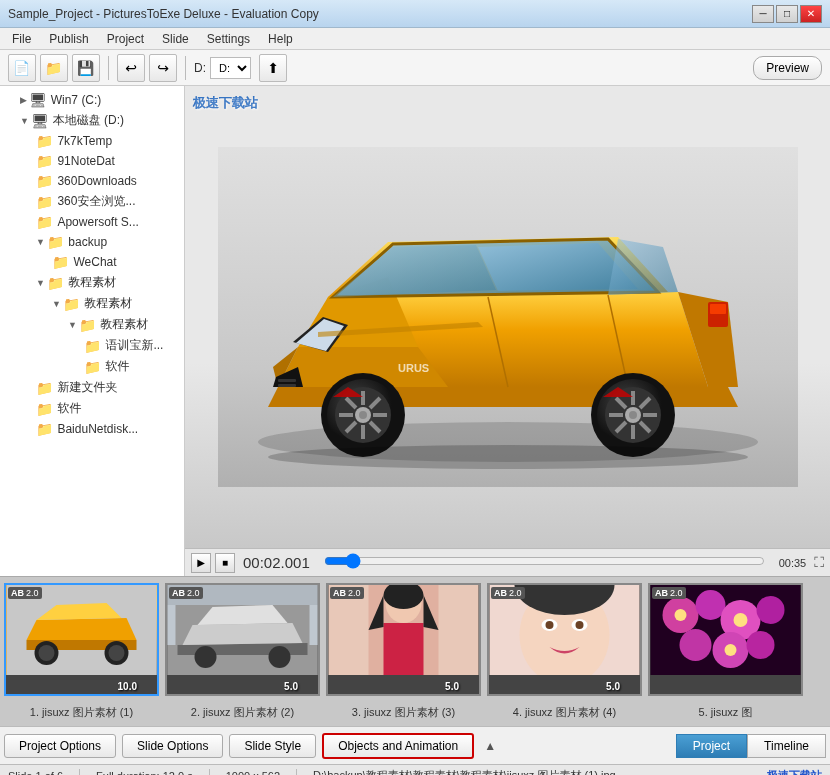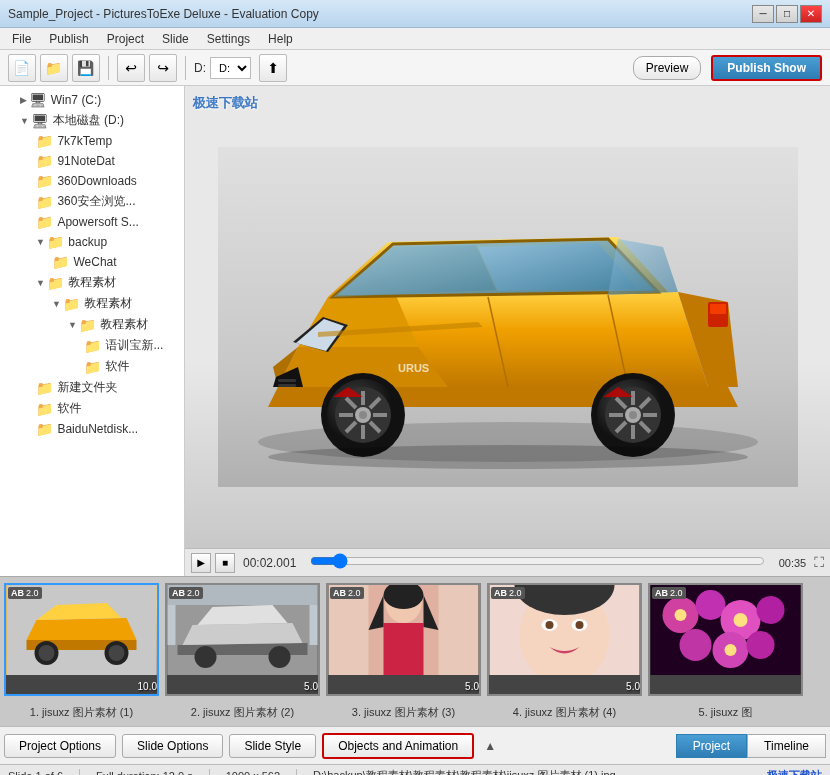--- a/index.html
+++ b/index.html
@@ -172,21 +172,21 @@
       gap: 4px;
     }
     .tl-btn {
       width: 20px; height: 20px;
       border: 1px solid #aaa;
       background: linear-gradient(to bottom, #fff, #e0e0e0);
       cursor: pointer;
       display: flex; align-items: center; justify-content: center;
       font-size: 10px;
     }
-    .tl-time { font-size: 12px; color: #333; margin: 0 4px; }
+    .tl-time { font-size: 15px; color: #333; margin: 0 4px; }
     .tl-slider-container { flex: 1; margin: 0 6px; }
     .tl-slider { width: 100%; cursor: pointer; }
     .tl-time-end { font-size: 11px; color: #333; margin: 0 4px; }
     .tl-fullscreen {
       font-size: 14px; cursor: pointer; color: #555;
     }
 
     
     .filmstrip {
       height: 150px;
@@ -223,24 +223,24 @@
       color: white;
       font-size: 9px;
       padding: 1px 3px;
       border-radius: 2px;
       display: flex; align-items: center; gap: 2px;
       z-index: 2;
     }
     .film-badge-ab { font-weight: bold; font-size: 9px; }
     .film-duration {
       position: absolute;
-      bottom: 2px; right: 0;
+      bottom: 2px; right: 20px;
       color: white;
       font-size: 10px;
-      font-weight: normal;
+      font-weight: bold;
       text-shadow: 1px 1px 2px #000;
       z-index: 2;
     }
     .film-label {
       font-size: 11px;
       color: #333;
       text-align: center;
       margin-top: 9px;
       white-space: nowrap;
       overflow: hidden;
@@ -355,21 +355,20 @@
   <div class="tb-sep"></div>
   <div class="tb-drive">
     <span class="tb-drive-label">D:</span>
     <select class="tb-drive-select">
       <option>D:</option>
     </select>
   </div>
   <div class="tb-btn" style="margin-left:4px;">⬆</div>
   <div style="flex:1"></div>
   <button class="preview-btn">Preview</button>
-  <button class="publish-btn">Publish Show</button>
 </div>
 
 <div class="main-area">
 
   <div class="sidebar">
     <div class="sidebar-scroll">
 
       <div class="tree-item">
         <span class="tree-indent"></span>
         <span class="tree-arrow">▶</span>

